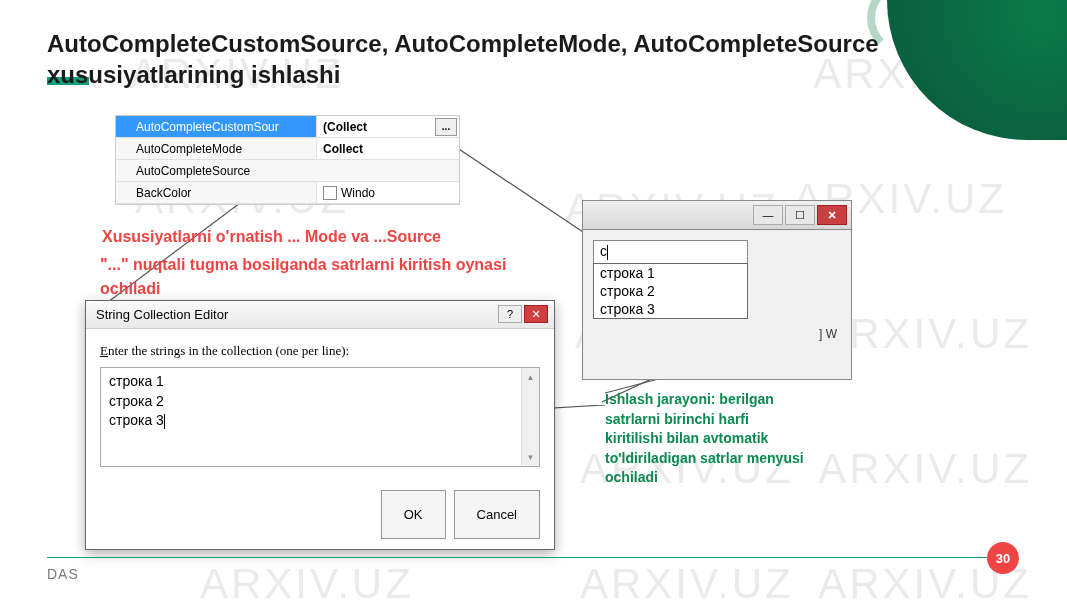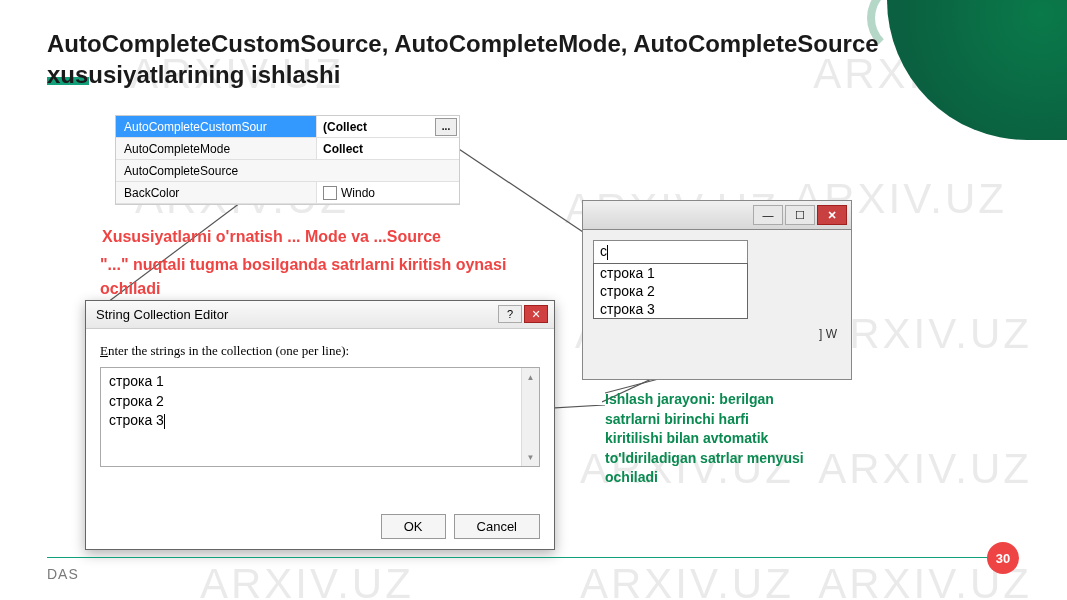--- a/index.html
+++ b/index.html
@@ -96,21 +96,21 @@
       border-bottom: 1px solid #e0e0e0;
       height: 22px;
       align-items: center;
     }
     .prop-row.selected {
       background: #3399ff;
       color: #fff;
     }
     .prop-name {
       width: 200px;
-      padding-left: 8px;
+      padding-left: 20px;
     }
     .prop-val {
       flex: 1;
       padding-left: 6px;
       background: #fff;
       height: 100%;
       display: flex;
       align-items: center;
       border-left: 1px solid #e0e0e0;
       color: #000;
@@ -235,21 +235,21 @@
       color: #888;
     }
     .editor-buttons {
       position: absolute;
       bottom: 10px;
       right: 14px;
       display: flex;
       gap: 8px;
     }
     .btn {
-      padding: 4px 22px;
+      padding: 16px 22px;
       border: 1px solid #999;
       background: #f5f5f5;
       font-size: 13px;
     }
     .autocomplete-window {
       position: absolute;
       top: 200px;
       left: 582px;
       width: 270px;
       z-index: 3;

